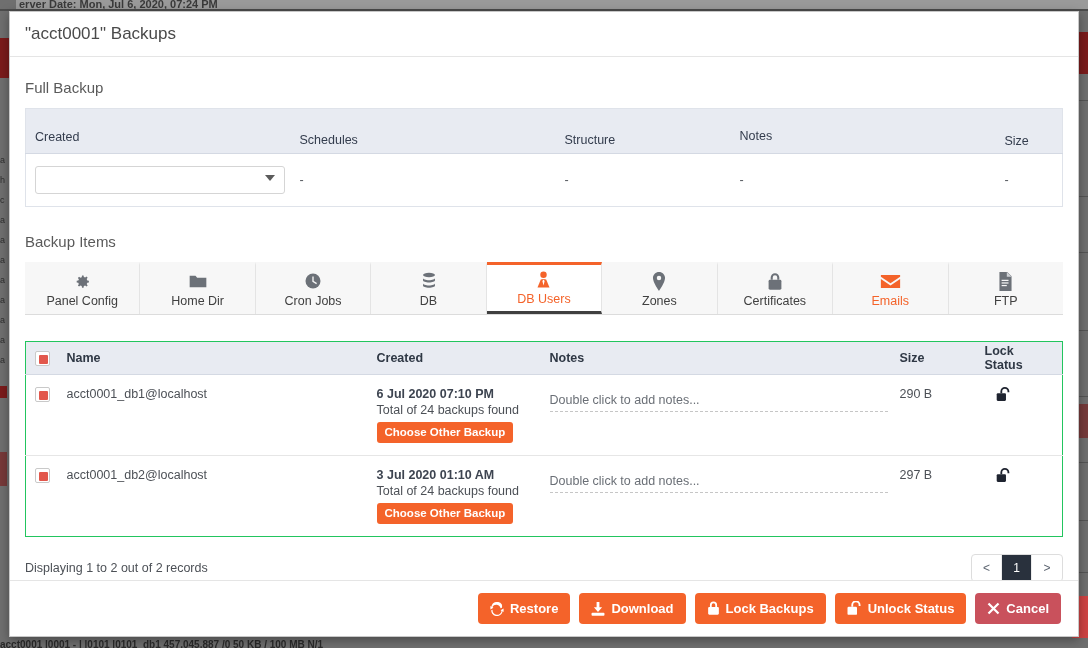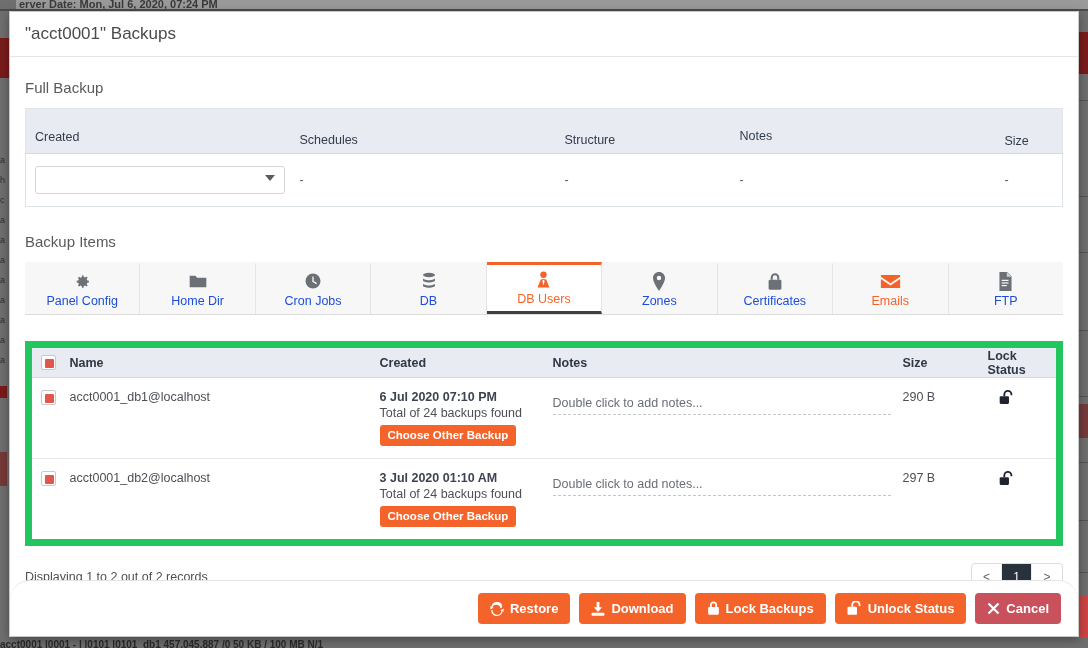--- a/index.html
+++ b/index.html
@@ -152,40 +152,40 @@
   .tab {
     flex: 1 1 0;
     height: 52px;
     background: #f7f7f7;
     border-right: 1px solid #e4e4e4;
     border-top: 3px solid transparent;
     display: flex; flex-direction: column;
     align-items: center; justify-content: center;
     gap: 3px;
     cursor: pointer;
-    color: #1d4ed8;
+    color: #404040;
   }
   .tab:last-child { border-right: none; }
   .tab .tab-ico { height: 19px; display:flex; align-items:center; }
   .tab .tab-label { font-size: 12.5px; }
   .tab.active {
     background: #ffffff;
     border-top-color: #f4632a;
     color: #f4632a;
     height: 52px;
     border-bottom: 3px solid #404040;
     margin-bottom: -1px;
   }
   .tab.hovered { color: #f4632a; }
   .tab svg { display: block; }
 
   
   .items-table {
     width: 1038px;
-    border: 7px solid #22c55e;
+    border: 1px solid #22c55e;
     border-collapse: collapse;
     table-layout: fixed;
     margin-top: 26px;
   }
   .items-table thead th {
     background: #e8ebf2;
     border-bottom: 1px solid #d4d9e3;
     font-size: 12.5px;
     color: #2f3845;
     font-weight: bold;
@@ -282,21 +282,20 @@
   .action-bar {
     position: absolute;
     left: 0; bottom: 0;
     width: 1068px;
     height: 56px;
     border-top: 1px solid #e5e5e5;
     display: flex; align-items: center; justify-content: flex-end;
     gap: 9px;
     padding-right: 17px;
     background: #fff;
-    border-radius: 20px;
   }
   .btn {
     border: none;
     border-radius: 4px;
     color: #fff;
     font-size: 13px;
     font-weight: bold;
     height: 31px;
     padding: 0 12px;
     display: inline-flex; align-items: center; gap: 6px;

